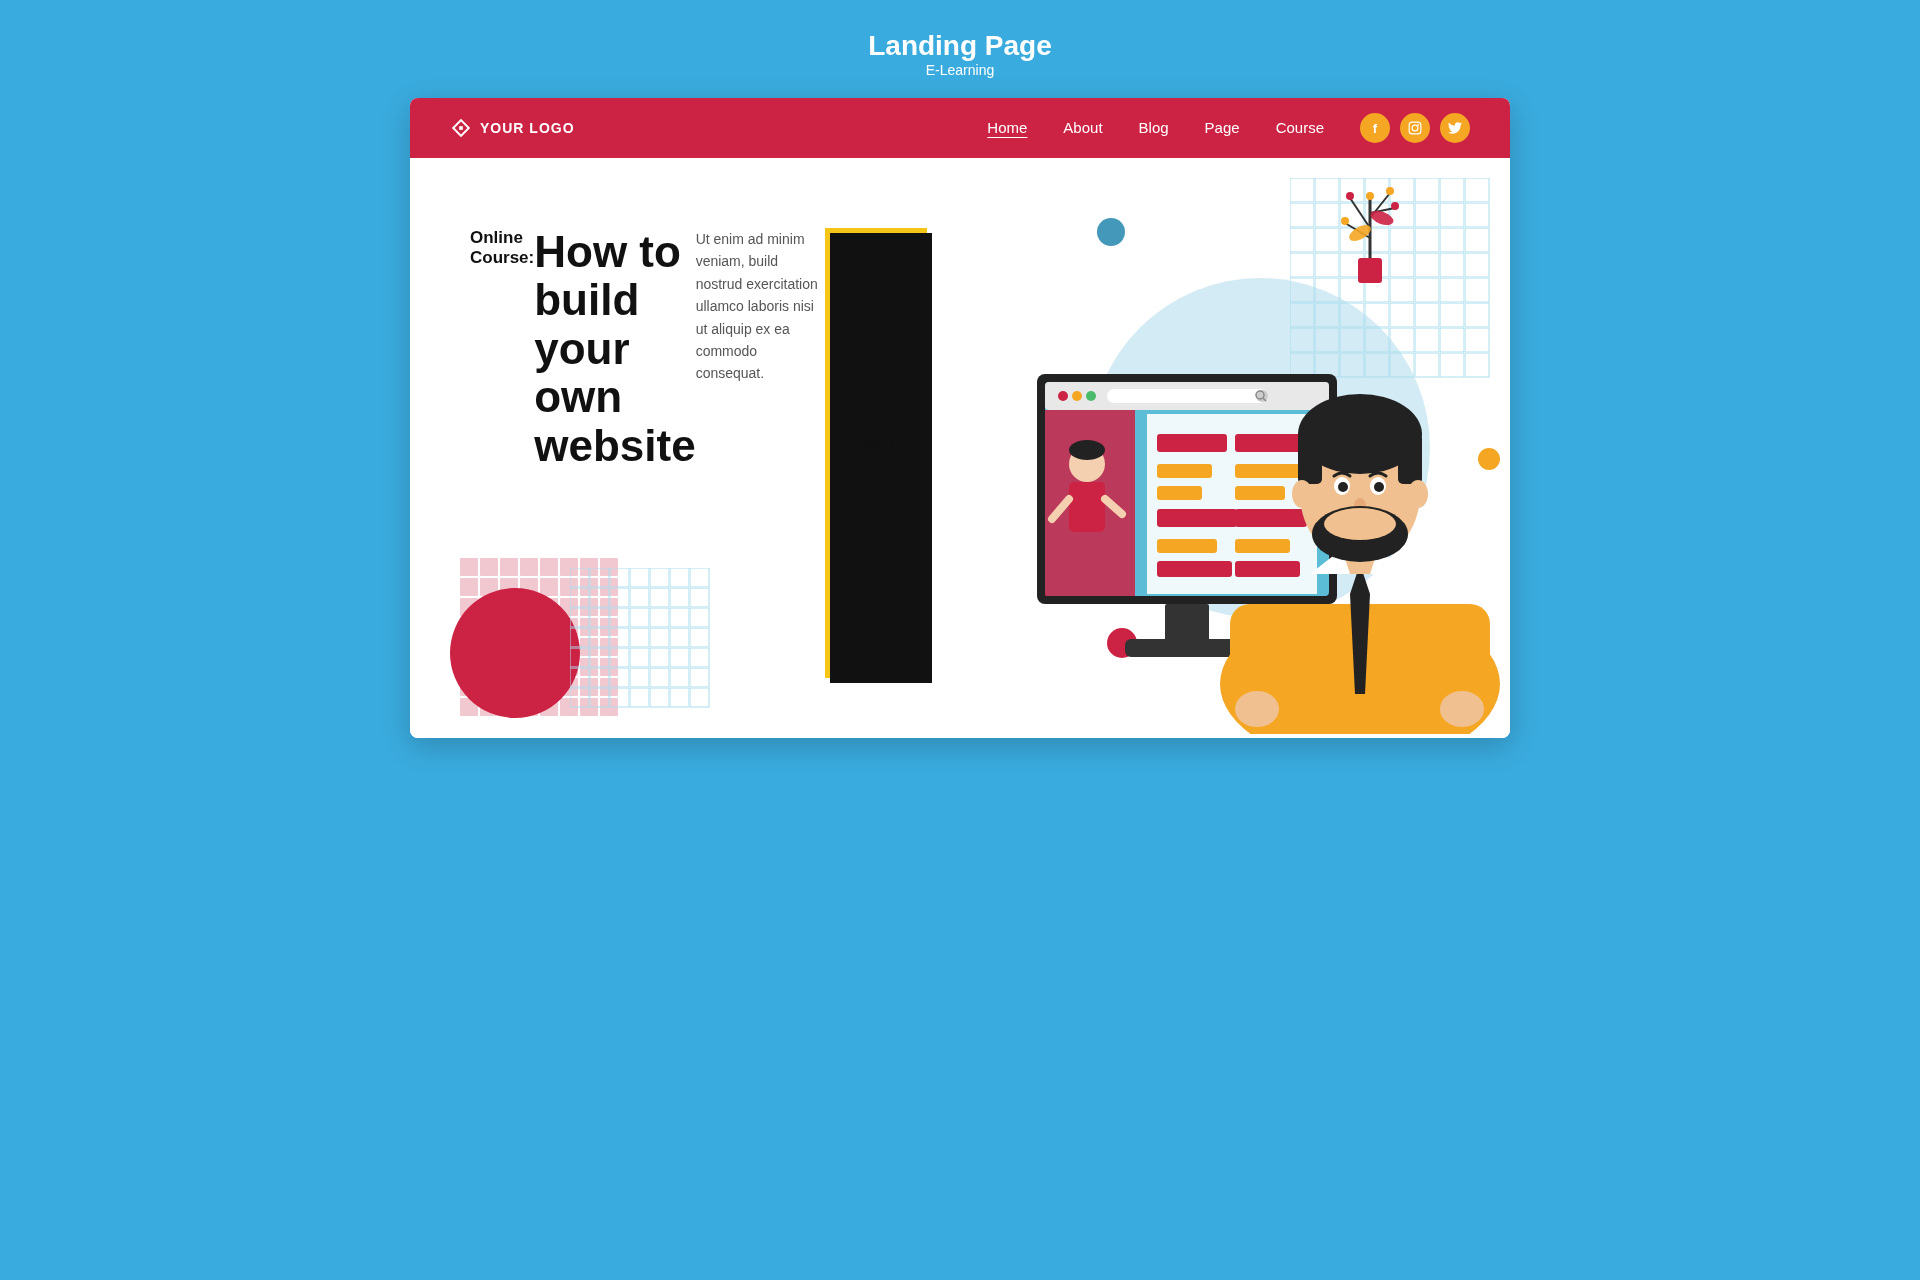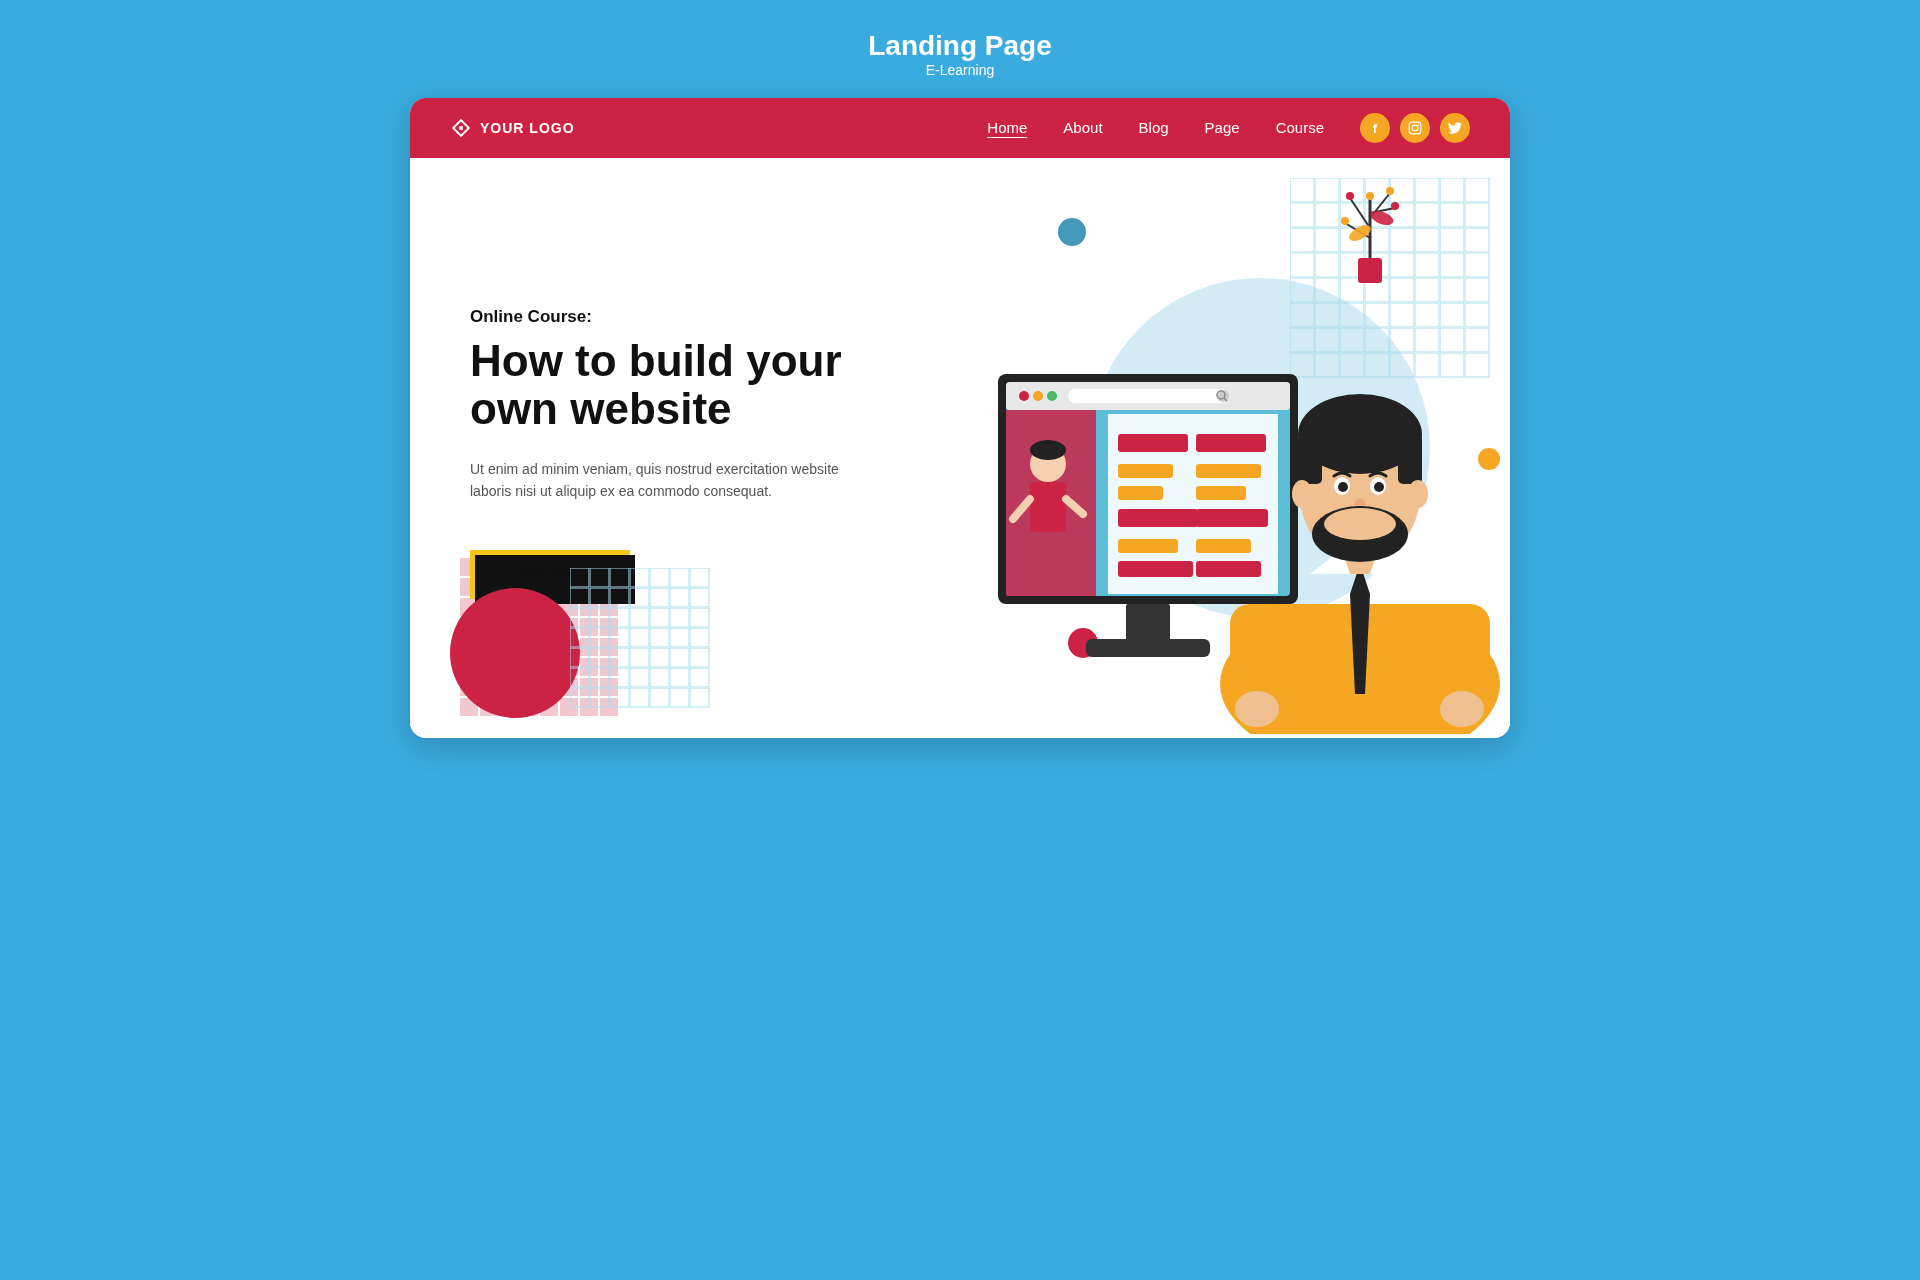--- a/index.html
+++ b/index.html
@@ -23,21 +23,21 @@
       font-weight: bold;
     }
     .page-header p {
       color: #fff;
       font-size: 14px;
     }
 
     .landing-card {
       width: 1100px;
       max-width: 100%;
-      border-radius: 16px;
+      border-radius: 8px;
       overflow: hidden;
       box-shadow: 0 8px 30px rgba(0,0,0,0.2);
       background: #fff;
     }
 
     
     .nav {
       background-color: #cc2244;
       display: flex;
       align-items: center;
@@ -101,21 +101,21 @@
       align-items: stretch;
       min-height: 580px;
       position: relative;
       overflow: hidden;
     }
 
     .hero-left {
       flex: 0 0 48%;
       padding: 70px 50px 60px 60px;
       display: flex;
-      flex-direction: column;
+      flex-direction: row;
       justify-content: center;
       position: relative;
       z-index: 2;
     }
 
     .hero-subtitle {
       font-size: 17px;
       font-weight: bold;
       color: #111;
       margin-bottom: 10px;
@@ -324,21 +324,21 @@
         </svg>
       </div>
     </div>
   </nav>
 
   <div class="hero">
 
     <div class="hero-left">
       <p class="hero-subtitle">Online Course:</p>
       <h2 class="hero-title">How to build your own website</h2>
-      <p class="hero-description">Ut enim ad minim veniam, quis nostrud exercitation website laboris nisi ut aliquip ex ea commodo consequat.</p>
+      <p class="hero-description">Ut enim ad minim veniam, build nostrud exercitation ullamco laboris nisi ut aliquip ex ea commodo consequat.</p>
       <button class="btn-join">Join Now</button>
 
       <div class="deco-circle-red"></div>
       <div class="deco-grid-left">
         <svg class="grid-svg" viewBox="0 0 160 160" fill="none" xmlns="http://www.w3.org/2000/svg">
           <defs>
             <pattern id="grid1" width="20" height="20" patternUnits="userSpaceOnUse">
               <rect width="18" height="18" fill="#cc2244" opacity="0.25" rx="1"></rect>
             </pattern>
           </defs>

